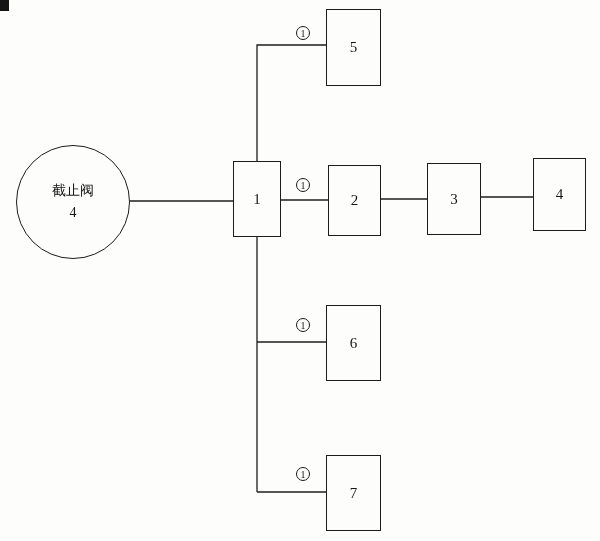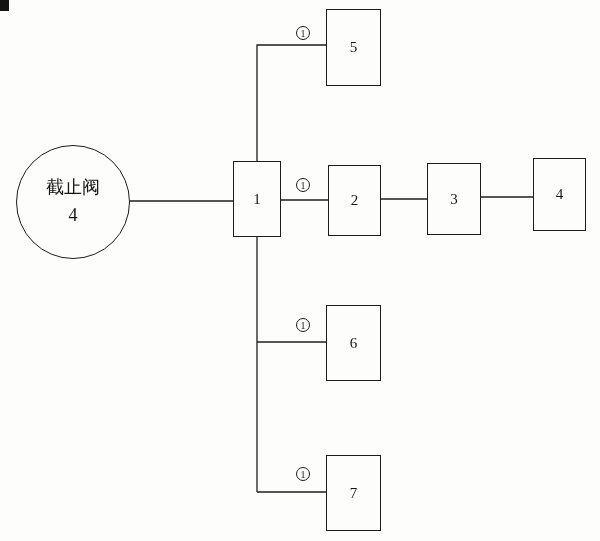--- a/index.html
+++ b/index.html
@@ -18,21 +18,21 @@
     display: flex; align-items: center; justify-content: center;
     font-size: 15px;
     box-sizing: border-box;
   }
   .circle-node {
     position: absolute;
     border: 1.5px solid #1c1c1c;
     border-radius: 50%;
     background: #fdfdfc;
     display: flex; flex-direction: column; align-items: center; justify-content: center;
-    font-size: 18px; line-height: 1.55;
+    font-size: 14px; line-height: 1.55;
     box-sizing: border-box;
   }
   .clabel {
     position: absolute;
     width: 14px; height: 14px;
     border: 1px solid #1c1c1c;
     border-radius: 50%;
     font-size: 10px; line-height: 14px; text-align: center;
     background: #fdfdfc;
     box-sizing: border-box;

